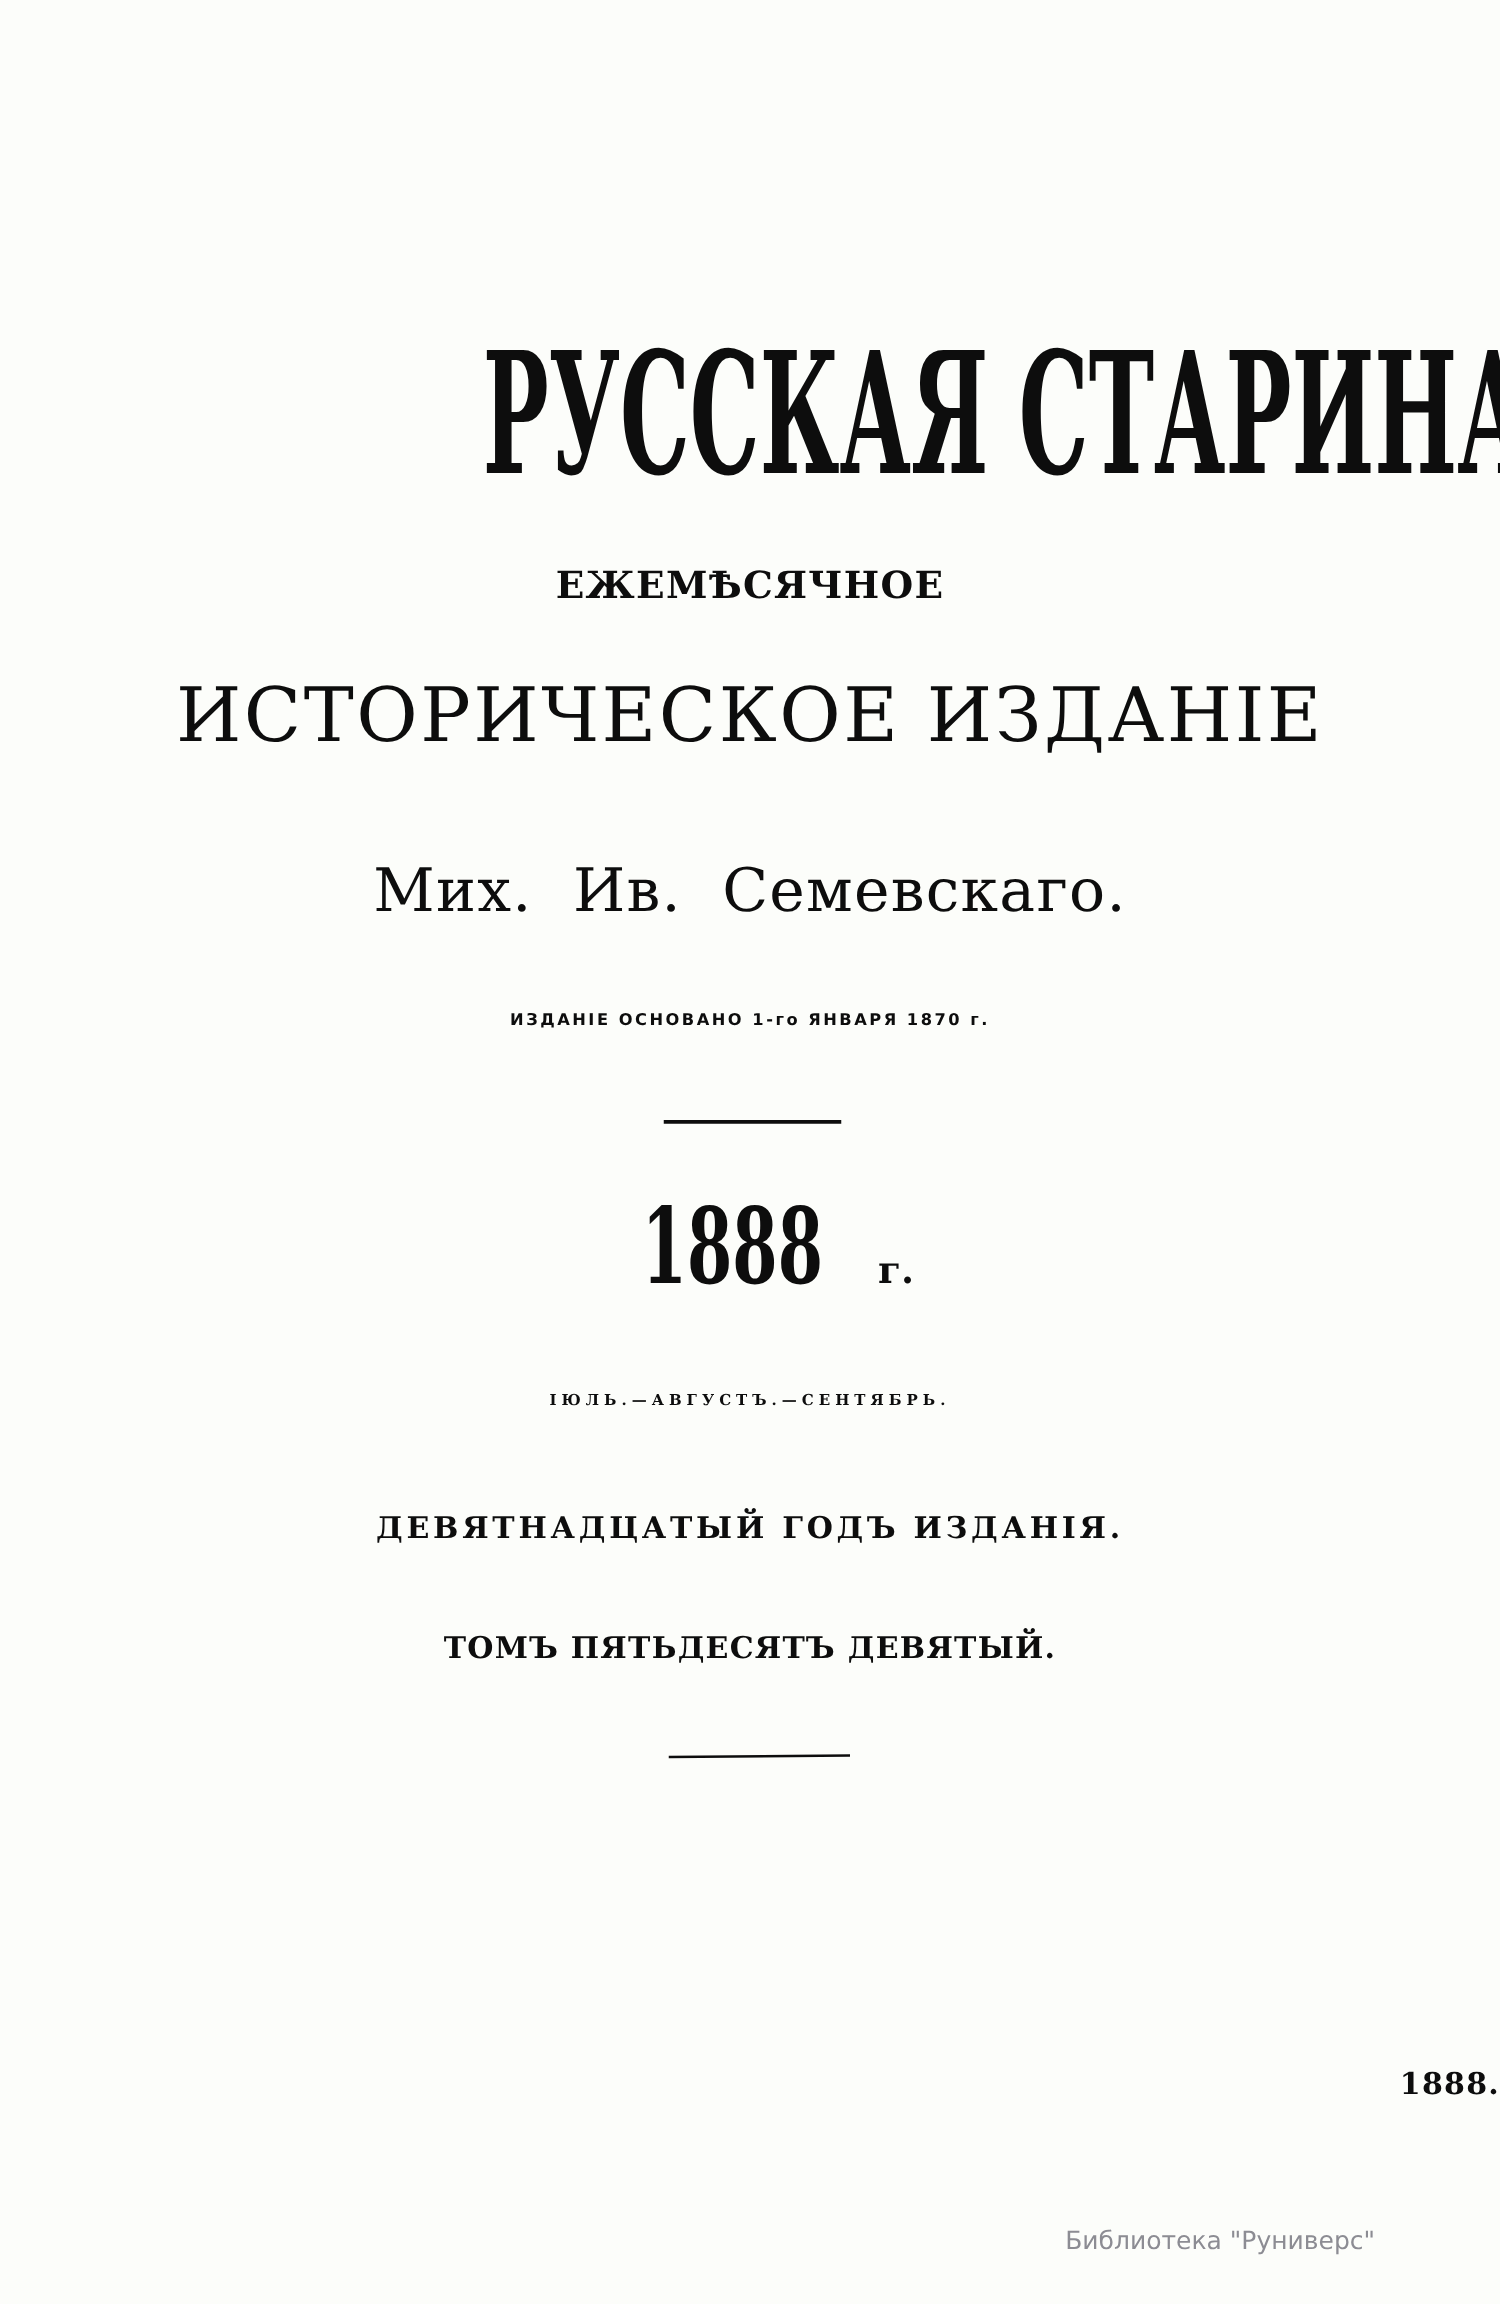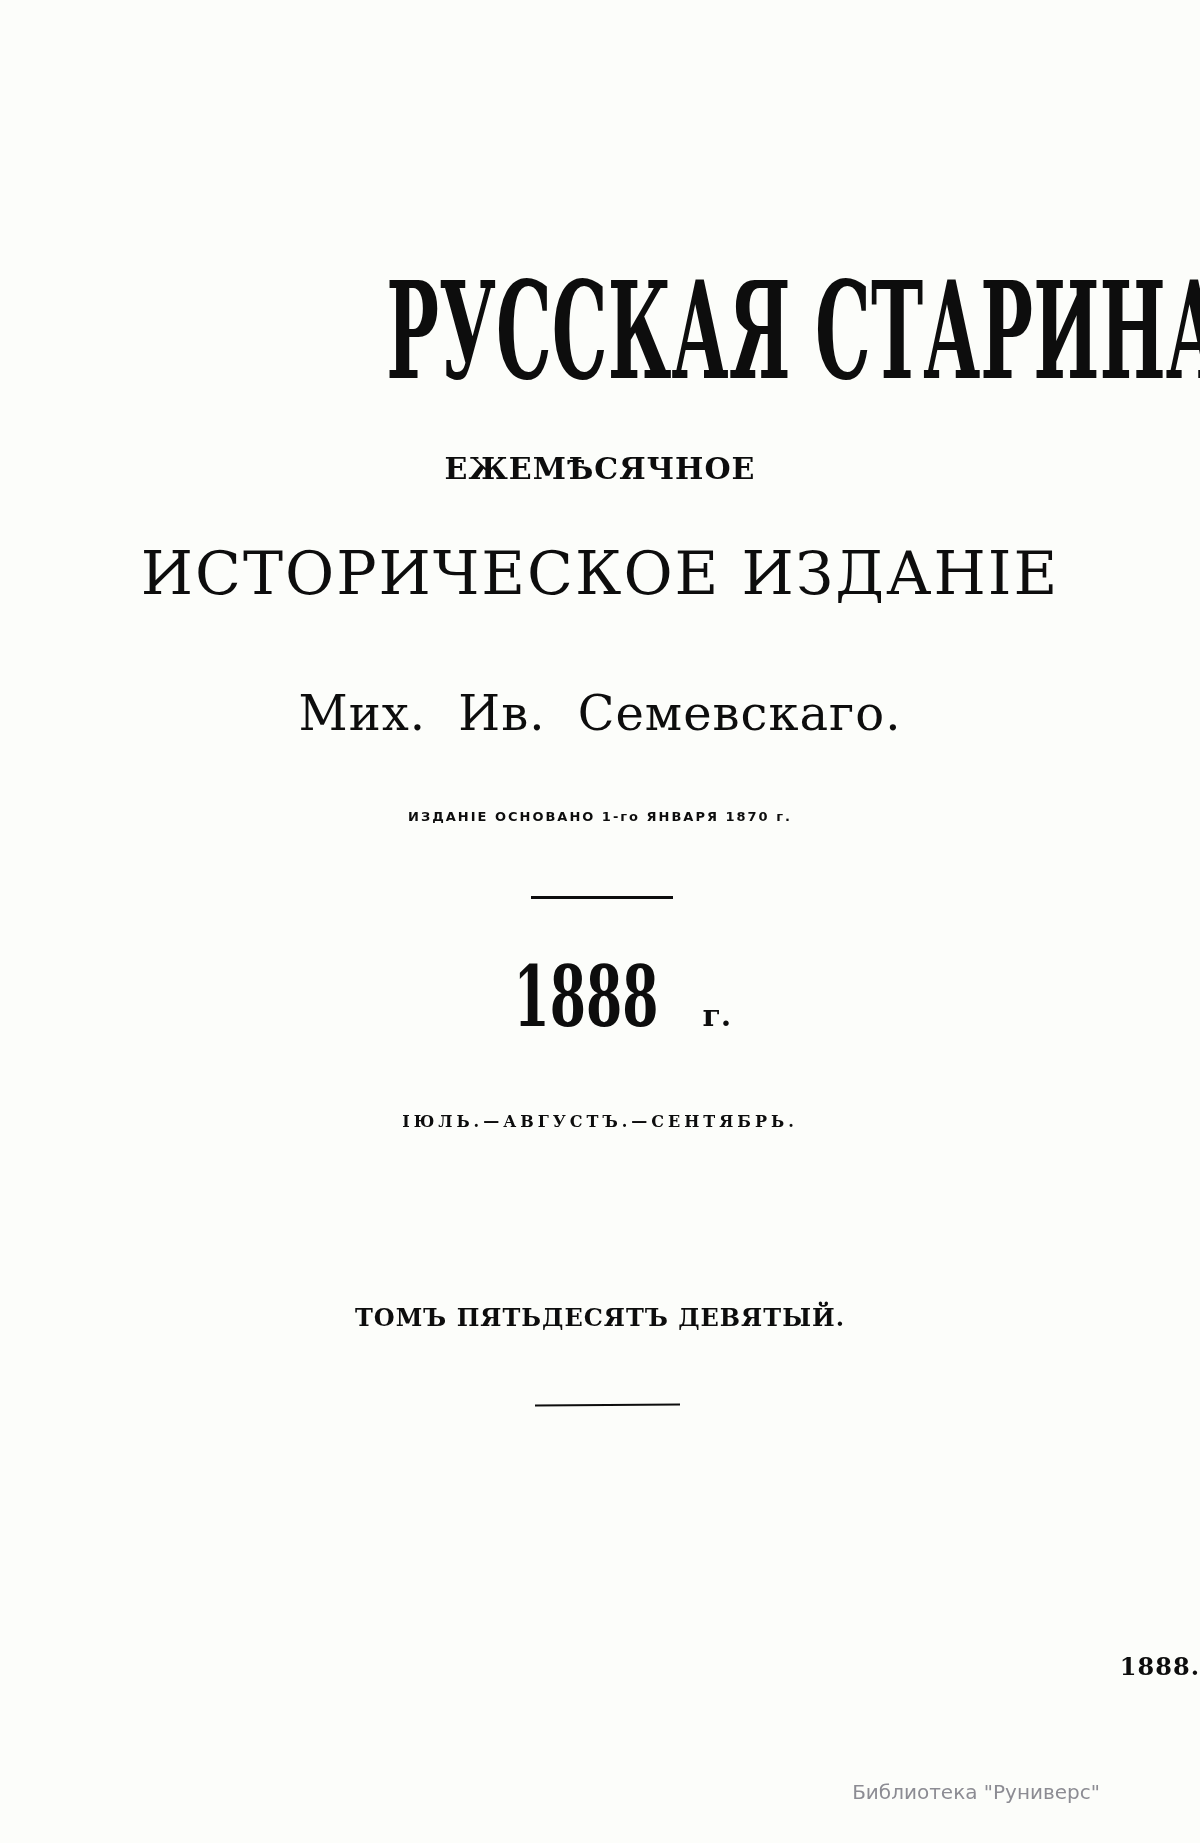--- a/index.html
+++ b/index.html
@@ -88,21 +88,21 @@
     transform-origin: center bottom;
   }
   .year-line .year-suffix {
     display: inline-block;
     font-size: 30px;
     font-weight: bold;
     margin-left: 0px;
   }
   .months-line {
     top: 1114px;
-    font-size: 16px;
+    font-size: 12px;
     font-weight: bold;
     letter-spacing: 4px;
   }
   .edition-line {
     top: 1210px;
     font-size: 24px;
     font-weight: bold;
     letter-spacing: 3px;
   }
   .volume-line {
@@ -152,20 +152,21 @@
   <div class="center-line founded-line">ИЗДАНІЕ ОСНОВАНО 1-го ЯНВАРЯ 1870 г.</div>
 
   <div class="rule rule-1" style="background: rgb(13, 13, 13);"></div>
 
   <div class="center-line year-line">
     <span class="year-squeeze">1888</span><span class="year-suffix">г.</span>
   </div>
 
   <div class="center-line months-line">ІЮЛЬ.—АВГУСТЪ.—СЕНТЯБРЬ.</div>
 
+  <div class="center-line edition-line">ДЕВЯТНАДЦАТЫЙ ГОДЪ ИЗДАНІЯ.</div>
 
   <div class="center-line volume-line">ТОМЪ ПЯТЬДЕСЯТЪ ДЕВЯТЫЙ.</div>
 
   <div class="rule rule-2" style="background: rgb(13, 13, 13);"></div>
 
 
   <div class="center-line print-year-line">1888.</div>
 
   <div class="watermark" style="color: rgb(140, 140, 147);">Библиотека "Руниверс"</div>
 

